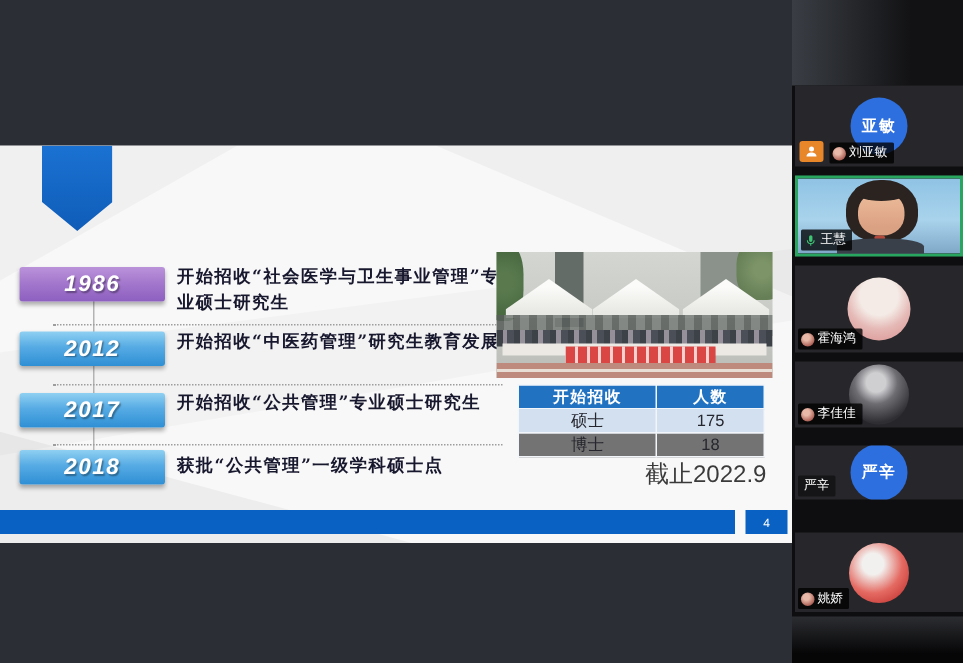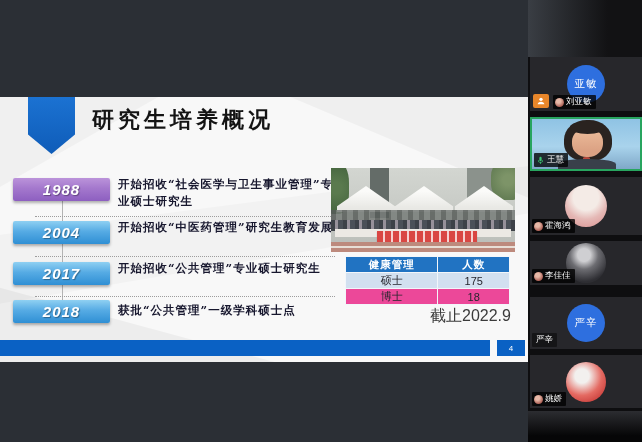--- a/index.html
+++ b/index.html
@@ -63,42 +63,42 @@
   .ph-ground { position:absolute; left:0; top:74px; width:184px; height:10px; background:#bd8a7d; }
   .ph-line { position:absolute; left:0; top:78px; width:184px; height:1.5px; background:#e8ded6; }
 
   
   .stats { position:absolute; left:345px; top:159px; width:165px; font-size:10.5px;
     border-collapse:collapse; text-align:center; }
   .stats th { background:#2173c2; color:#fff; font-weight:bold; height:16px;
     border:1px solid #f2f6fa; letter-spacing:1px; }
   .stats td { height:14px; border:1px solid #f2f6fa; color:#26262e; font-size:11px;margin-top:23px; }
   .stats tr.r1 td { background:#d2e0f0; }
-  .stats tr.r2 td { background:#ec4899; }
+  .stats tr.r2 td { background:#737373; }
   .stats .c1 { width:93px; } .stats .c2 { width:72px; }
 
   .footnote { position:absolute; left:430px; top:209px; font-size:16px; color:#3a3a3a; }
 
   .bottom-bar { position:absolute; left:0; top:243px; width:490px; height:16px; background:#0a61c4; }
   .page-box { position:absolute; left:497px; top:243px; width:28px; height:16px; background:#0a61c4;
     color:#fff; font-size:8px; display:flex; align-items:center; justify-content:center; }
 
   
   .sidebar { position:absolute; right:0; top:0; width:114px; height:442px; background:#0e0e10; }
   .sb-topglow { position:absolute; left:0; top:0; width:114px; height:57px;
     background:linear-gradient(90deg,#3a3e44 0%,#121214 70%); }
   .sb-botglow { position:absolute; left:0; top:411px; width:114px; height:31px;
     background:linear-gradient(180deg,#2c2d31 0%,#060607 80%); }
 
   .tile { position:absolute; left:2px; width:112px; height:54px; background:#27272b; overflow:hidden; }
   .tile.speaking { border:2px solid #28a55f; background:#1d1f22; }
 
   .avatar-circle { position:absolute; left:50%; top:50%; transform:translate(-50%,-50%);
     width:38px; height:38px; border-radius:50%; display:flex; align-items:center; justify-content:center;
-    color:#fff; font-size:10.5px; font-weight:normal; letter-spacing:1px; }
+    color:#fff; font-size:10.5px; font-weight:bold; letter-spacing:1px; }
   .av-blue { background:#2e6fdf; }
   .av-photo1 { background:radial-gradient(circle at 50% 30%,#f4ebe6 35%,#e5b9b6 60%,#d98f8f 100%); }
   .av-photo2 { background:radial-gradient(circle at 45% 30%,#cfcfd2 18%,#6d6d72 40%,#2e2e33 75%); }
   .av-photo3 { background:radial-gradient(circle at 40% 35%,#f2f0ee 20%,#e46a62 55%,#c23230 90%); }
 
   .name-tag { position:absolute; left:2px; bottom:2px; display:flex; align-items:center; gap:2px;
     background:rgba(0,0,0,.78); color:#fff; font-size:8.5px; padding:1px 4px 1px 2px; border-radius:1px;
     white-space:nowrap; }
   .name-tag.plain { background:rgba(0,0,0,.45); padding-left:4px; }
   .mini-avatar { width:9px; height:9px; border-radius:50%; flex:0 0 auto;
@@ -126,32 +126,31 @@
 <div class="window">
 
   <div class="main">
     <div class="slide">
       <div class="facet f1"></div>
       <div class="facet f2"></div>
       <div class="facet f3"></div>
       <div class="facet f4"></div>
 
       <div class="bookmark"></div>
-      <div class="slide-title">研究生培养概况</div>
 
       <div class="tl-line"></div>
 
       <div class="tl-row" style="top:81px;">
-        <div class="tl-ribbon rb-purple">1988</div>
+        <div class="tl-ribbon rb-purple">1986</div>
         <div class="tl-text">开始招收“社会医学与卫生事业管理”专业硕士研究生</div>
       </div>
       <div class="dotline" style="top:119px;"></div>
 
       <div class="tl-row" style="top:124px;">
-        <div class="tl-ribbon rb-blue">2004</div>
+        <div class="tl-ribbon rb-blue">2012</div>
         <div class="tl-text">开始招收“中医药管理”研究生教育发展</div>
       </div>
       <div class="dotline" style="top:159px;"></div>
 
       <div class="tl-row" style="top:165px;">
         <div class="tl-ribbon rb-blue">2017</div>
         <div class="tl-text">开始招收“公共管理”专业硕士研究生</div>
       </div>
       <div class="dotline" style="top:199px;"></div>
 
@@ -172,21 +171,21 @@
         <div class="ph-people"></div>
         <div class="ph-cloth"></div>
         <div class="ph-banner"></div>
         <div class="ph-ground"></div>
         <div class="ph-line"></div>
       </div>
 
       <table class="stats">
         <tbody>
             <tr>
-          <th class="c1">健康管理</th>
+          <th class="c1">开始招收</th>
           <th class="c2">人数</th>
         </tr>
         <tr class="r1">
           <td>硕士</td>
           <td>175</td>
         </tr>
         <tr class="r2">
           <td>博士</td>
           <td>18</td>
         </tr>
@@ -243,21 +242,21 @@
     </div>
 
     <div class="tile" style="top:241px; height:44px;">
       <div class="avatar-circle av-photo2" style="width:40px;height:40px;"></div>
       <div class="name-tag">
         <span class="mini-avatar"></span>
         <span>李佳佳</span>
       </div>
     </div>
 
-    <div class="tile" style="top:297px; height:52px;">
+    <div class="tile" style="top:297px; height:36px;">
       <div class="avatar-circle av-blue">严辛</div>
       <div class="name-tag plain">
         <span>严辛</span>
       </div>
     </div>
 
     <div class="tile" style="top:355px; height:53px;">
       <div class="avatar-circle av-photo3" style="width:40px;height:40px;"></div>
       <div class="name-tag">
         <span class="mini-avatar"></span>

